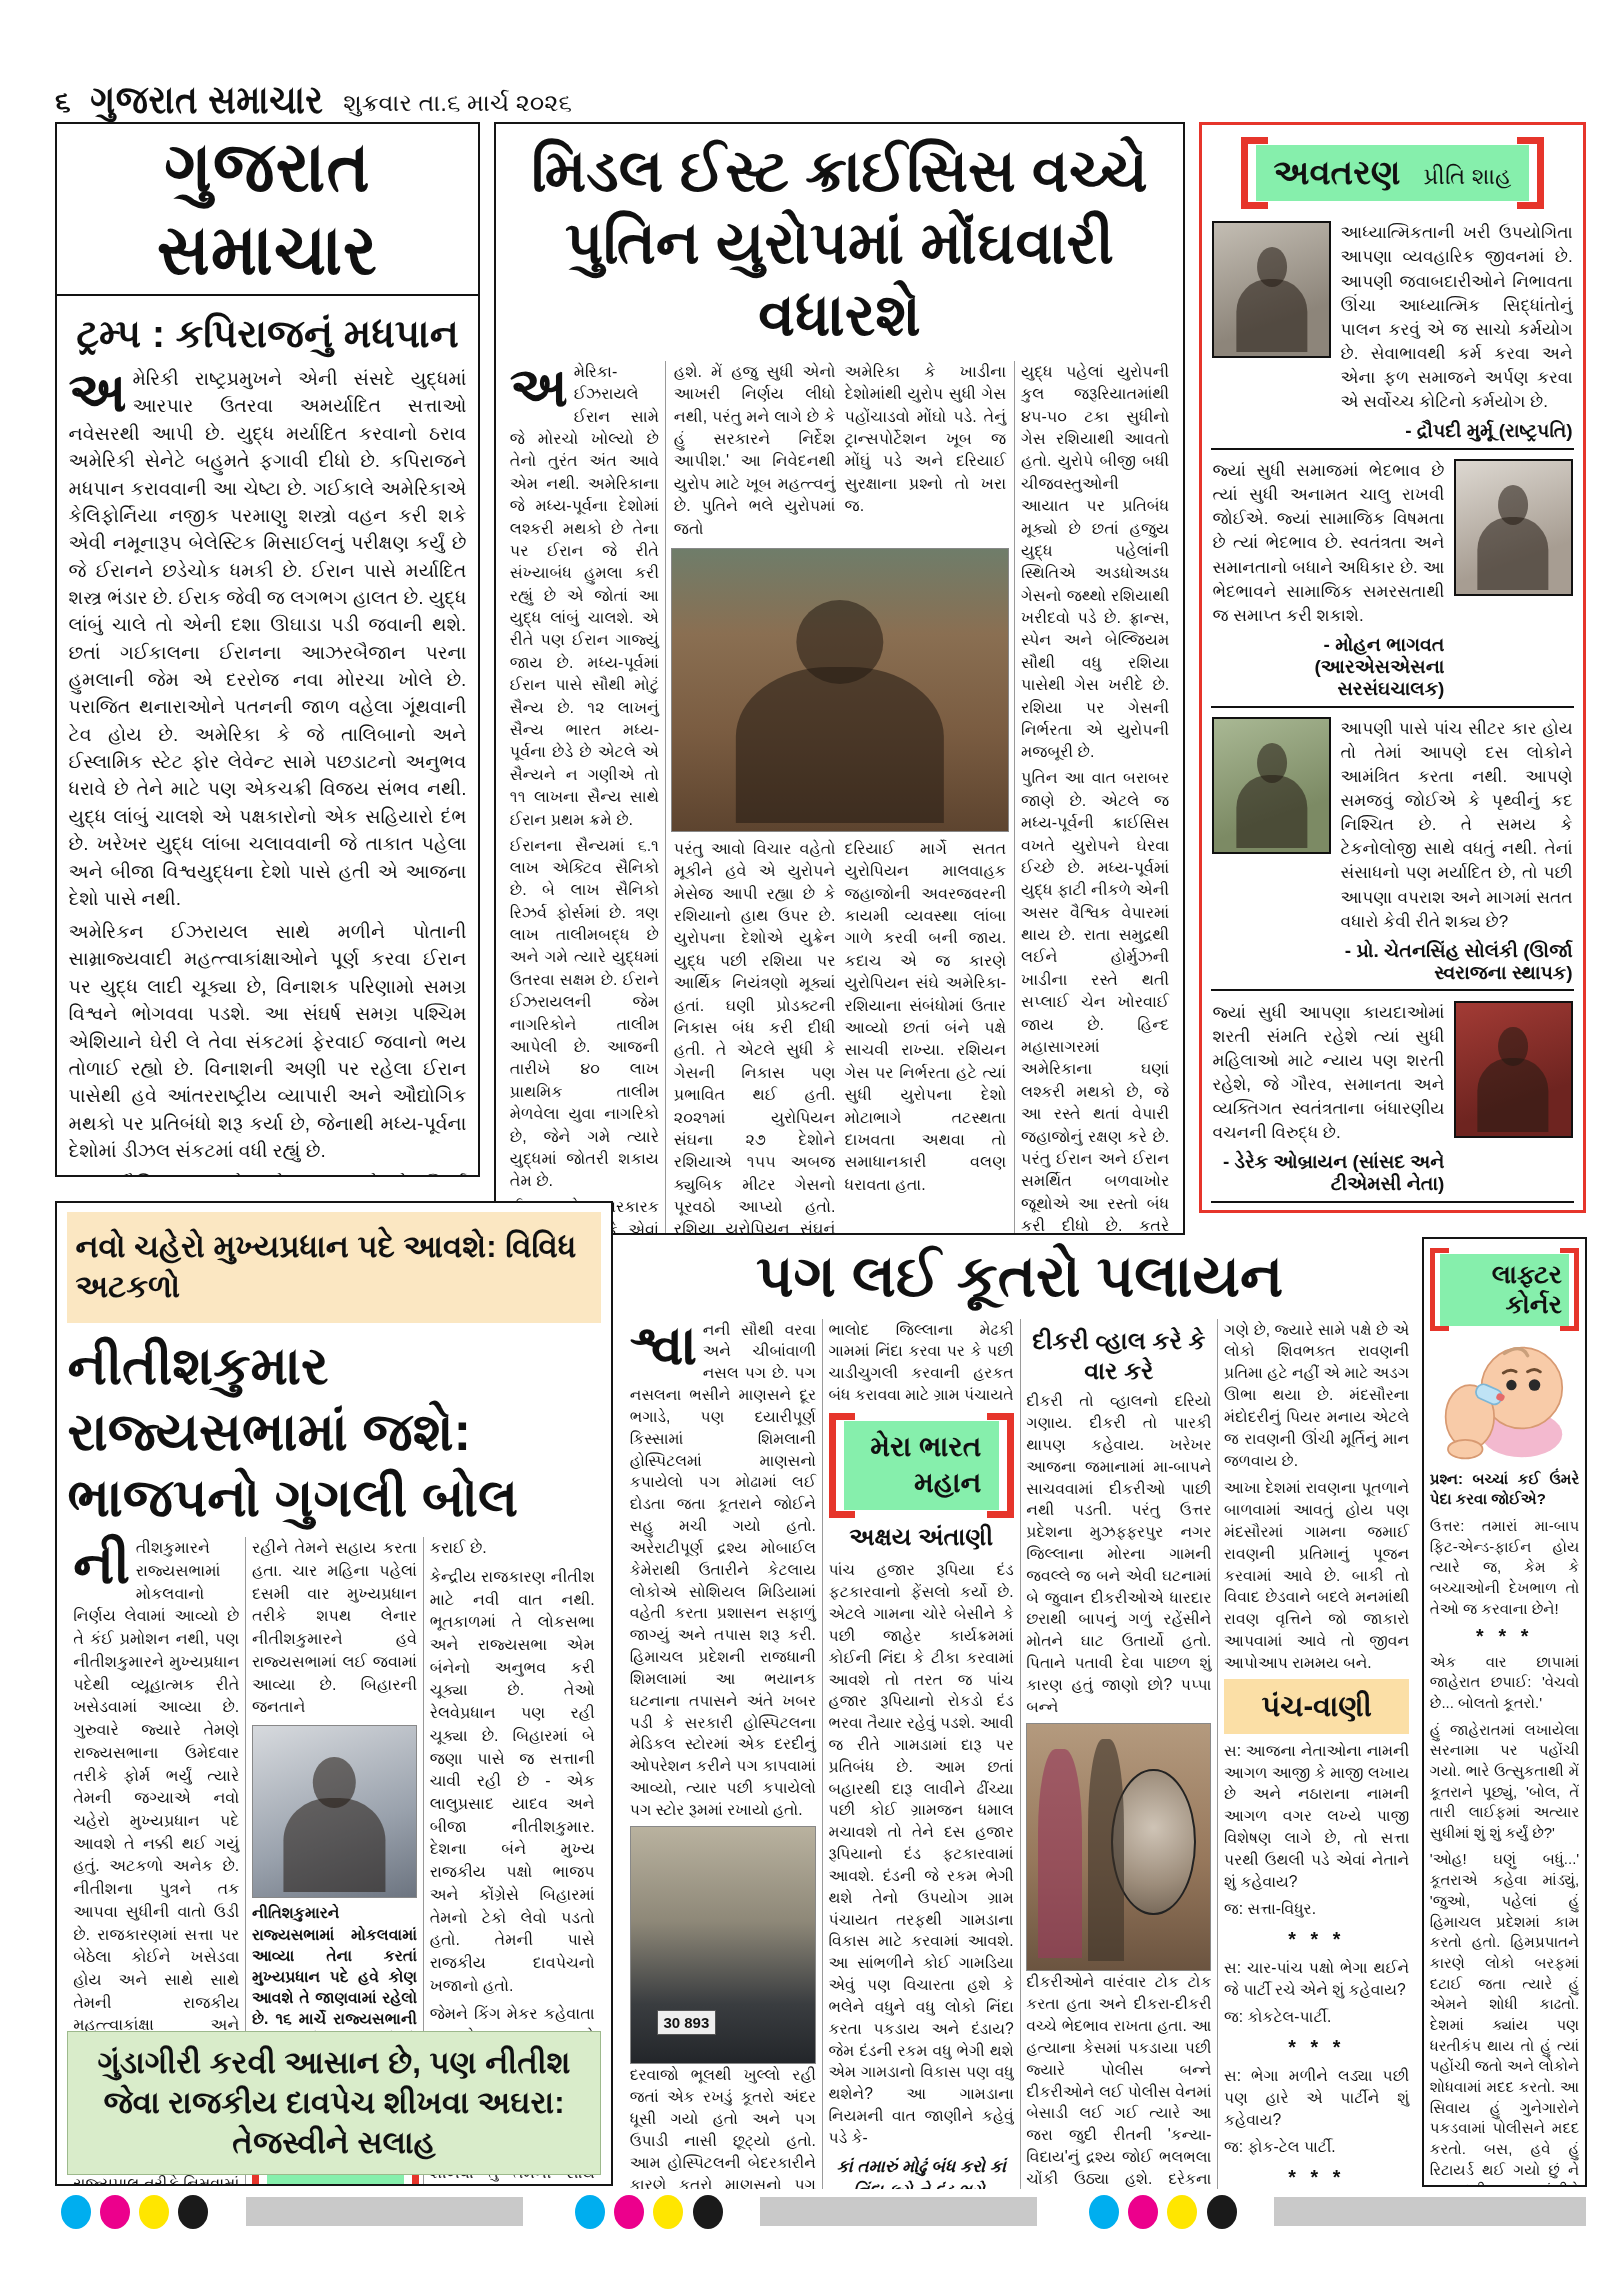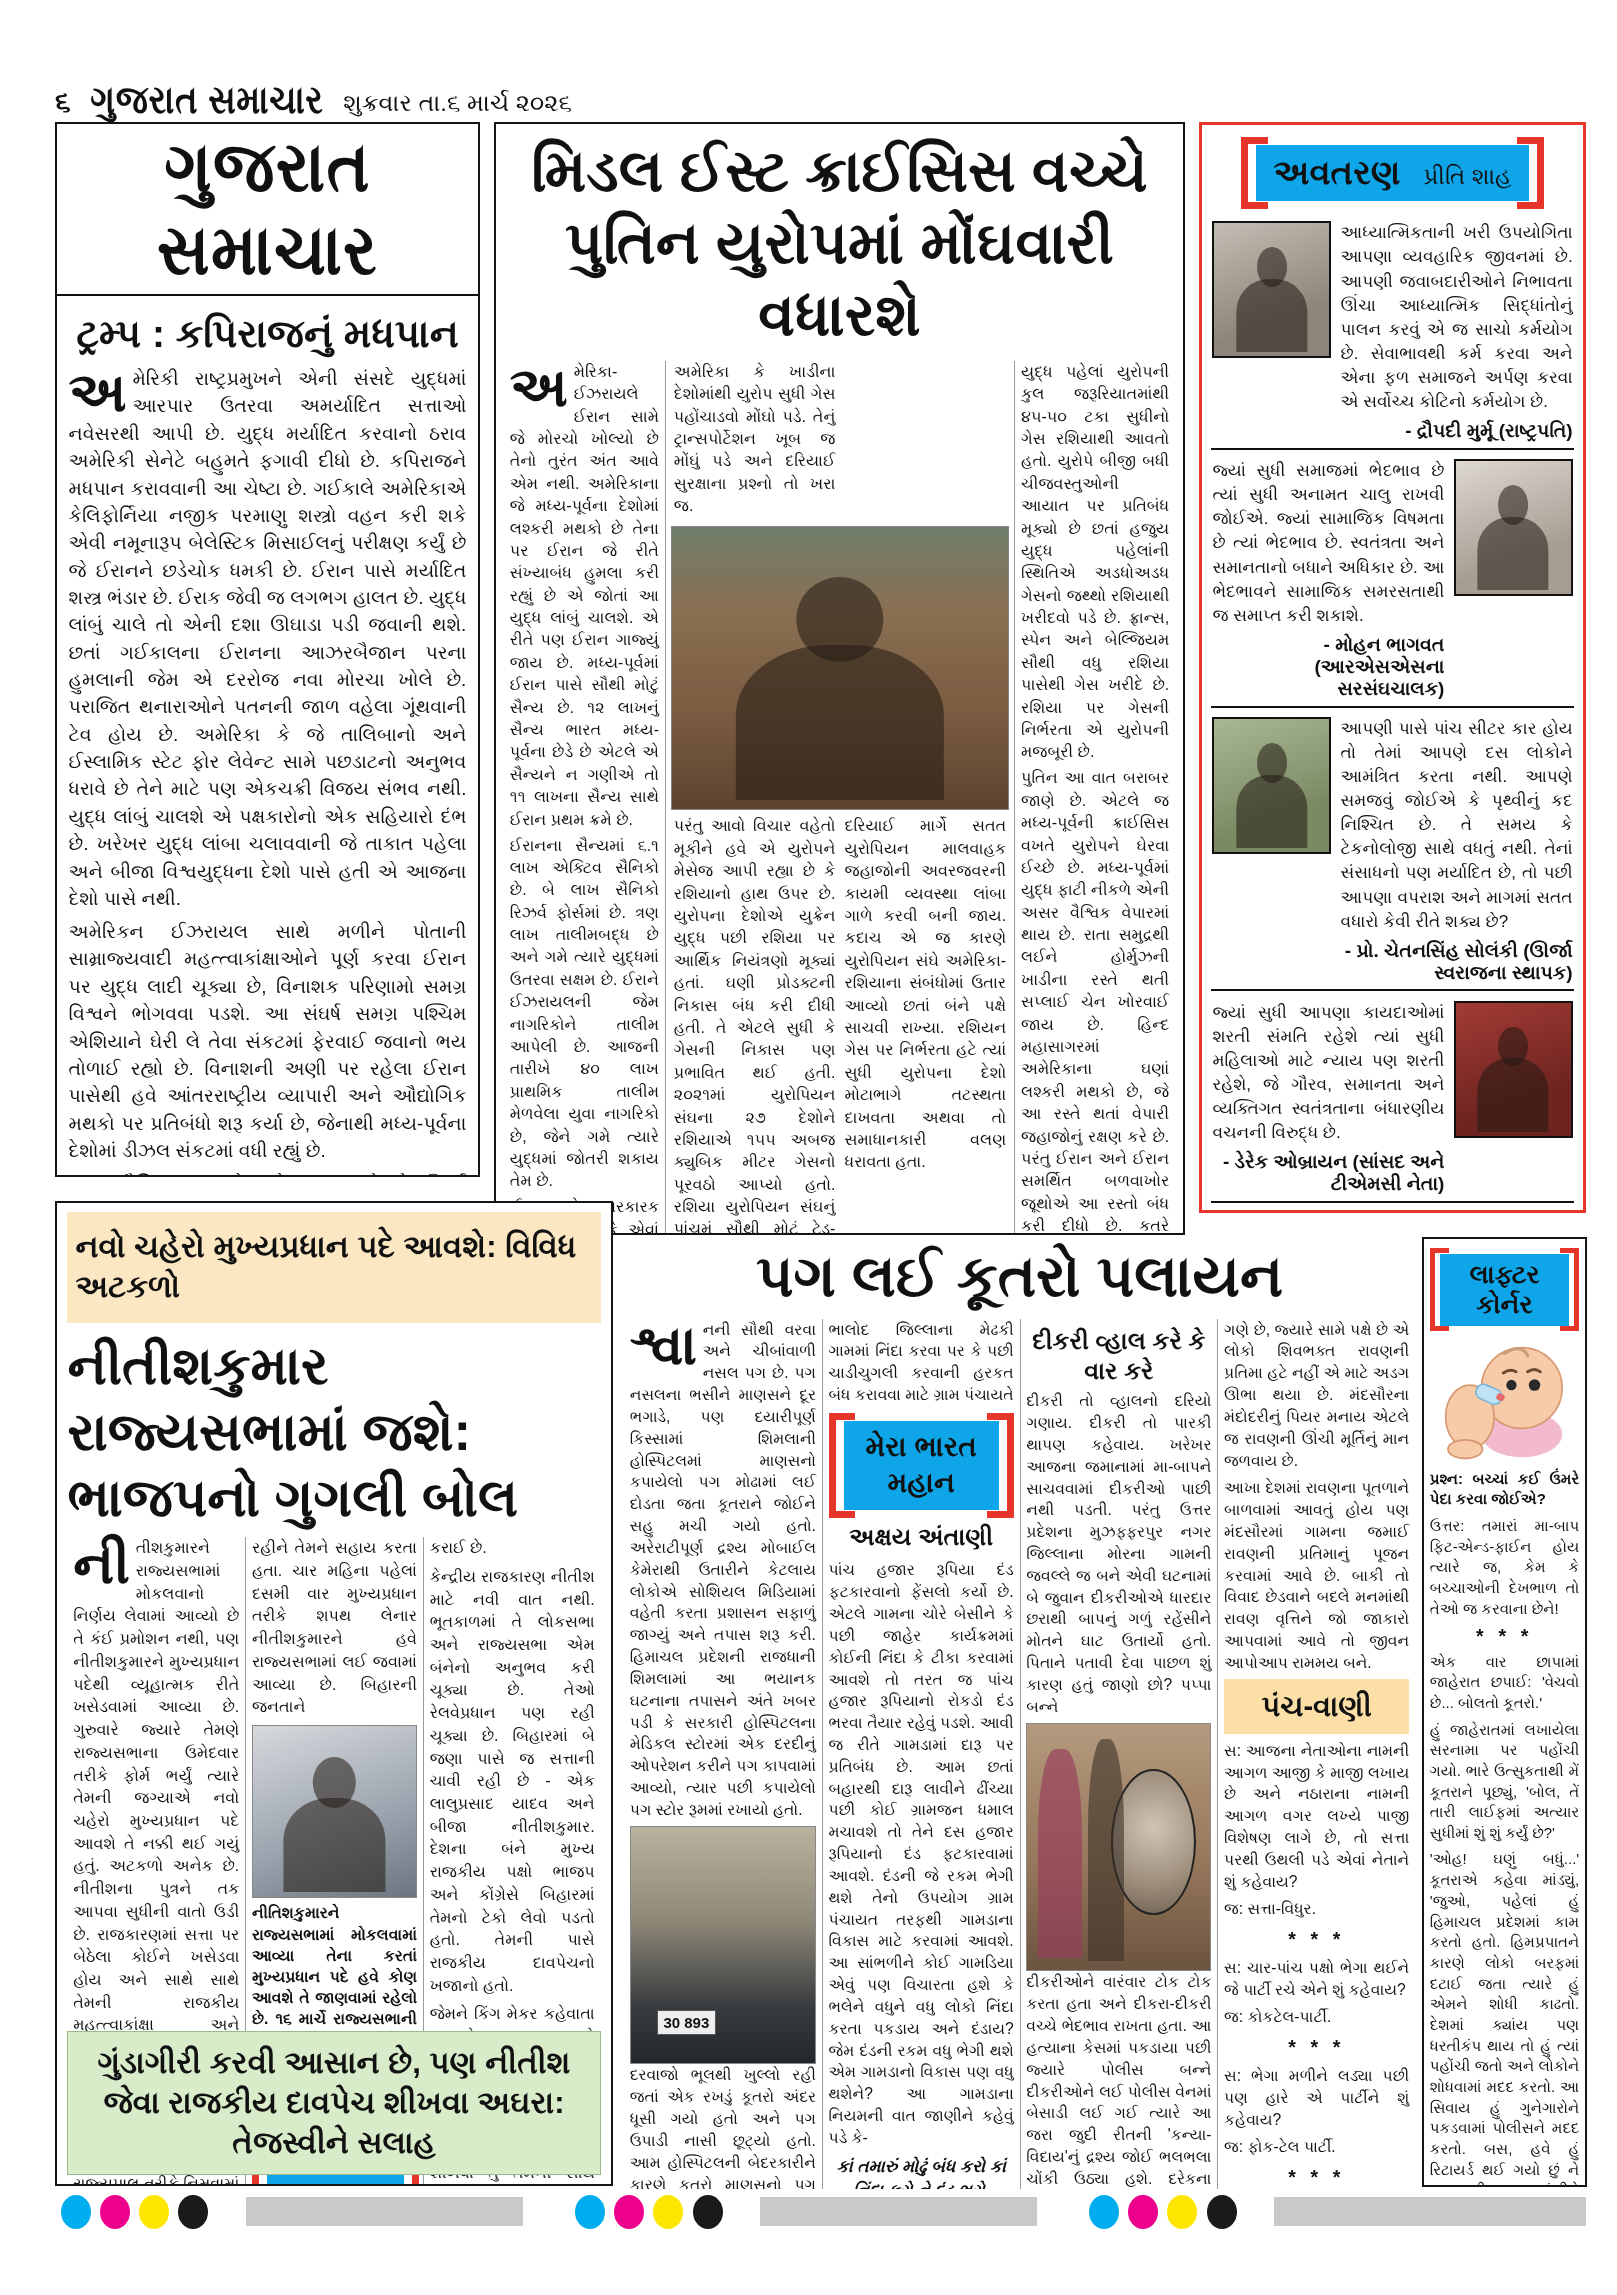--- a/index.html
+++ b/index.html
@@ -32,21 +32,21 @@
   .mid-row .sub{width:50%;padding:0 4.6px;box-sizing:border-box;}
   .photo{position:relative;overflow:hidden;border:1.7px solid #888;box-sizing:border-box;}
   .ph-putin{width:338px;height:284px;margin:2.3px auto 5.8px;background:linear-gradient(180deg,#6f7d6a 0%,#8a6f52 30%,#7a5c41 65%,#5d442f 100%);}
   .sil::before{content:"";position:absolute;left:50%;top:18%;width:26%;height:30%;transform:translateX(-50%);border-radius:50%;background:rgba(35,25,18,.55);}
   .sil::after{content:"";position:absolute;left:50%;top:42%;width:62%;height:55%;transform:translateX(-50%);border-radius:45% 45% 0 0;background:rgba(35,25,18,.55);}
   
   .btag{position:relative;margin:8px auto;padding:8px 15px;width:fit-content;max-width:92%;}
   .btag::before,.btag::after{content:"";position:absolute;top:0;bottom:0;width:19.6px;}
   .btag::before{left:0;border:7px solid #e6352b;border-right:none;}
   .btag::after{right:0;border:7px solid #e6352b;border-left:none;}
-  .btag .yel{background:#0ea5e9;padding:8px 17.3px;font-weight:900;text-align:center;}
+  .btag .yel{background:#86efac;padding:8px 17.3px;font-weight:900;text-align:right;}
   
   .q-box{left:1199px;top:122px;width:387px;height:1091px;border:3.5px solid #e6352b;padding:5.8px 9.2px;overflow:hidden;}
   .q-head{margin:5.8px auto 3.5px;}
   .q-head .yel{font-size:34px;display:flex;align-items:baseline;gap:23px;}
   .q-byline{font-size:23px;font-weight:400;}
   .quote{border-top:2.3px solid #111;padding:9.2px 1.2px 5.8px;display:flex;gap:9.2px;}
   .quote.first{border-top:none;}
   .q-photo{width:119px;height:137px;flex:none;border:2.9px solid #111;}
   .q-txt{flex:1;}
   .q-txt p{font-size:17px;line-height:1.42;}
@@ -125,20 +125,21 @@
   <div class="box main-box">
     <div class="main-headline">મિડલ ઈસ્ટ ક્રાઈસિસ વચ્ચે પુતિન યુરોપમાં મોંઘવારી વધારશે</div>
     <div class="main-cols">
       <div class="col-n mc">
         <p class="jt"><span class="dropcap">અ</span><span>મેરિકા-ઈઝરાયલે ઈરાન સામે જે મોરચો ખોલ્યો છે તેનો તુરંત અંત આવે એમ નથી. અમેરિકાના જે મધ્ય-પૂર્વના દેશોમાં લશ્કરી મથકો છે તેના પર ઈરાન જે રીતે સંખ્યાબંધ હુમલા કરી રહ્યું છે એ જોતાં આ યુદ્ધ લાંબું ચાલશે. એ રીતે પણ ઈરાન ગાજ્યું જાય છે. મધ્ય-પૂર્વમાં ઈરાન પાસે સૌથી મોટું સૈન્ય છે. ૧૨ લાખનું સૈન્ય ભારત મધ્ય-પૂર્વના છેડે છે એટલે એ સૈન્યને ન ગણીએ તો ૧૧ લાખના સૈન્ય સાથે ઈરાન પ્રથમ ક્રમે છે.</span></p>
         <p class="jt">ઈરાનના સૈન્યમાં ૬.૧ લાખ એક્ટિવ સૈનિકો છે. બે લાખ સૈનિકો રિઝર્વ ફોર્સમાં છે. ત્રણ લાખ તાલીમબદ્ધ છે અને ગમે ત્યારે યુદ્ધમાં ઉતરવા સક્ષમ છે. ઈરાને ઈઝરાયલની જેમ નાગરિકોને તાલીમ આપેલી છે. આજની તારીખે ૪૦ લાખ પ્રાથમિક તાલીમ મેળવેલા યુવા નાગરિકો છે, જેને ગમે ત્યારે યુદ્ધમાં જોતરી શકાય તેમ છે.</p>
         <p class="jt">ઈરાન પાસે અસરકારક હુમલા કરી શકે એવાં શસ્ત્રો પણ છે. ૧૫૦૦થી ૨૦૦૦ કિલોમીટર સુધી હુમલો કરી શકે એવી મિસાઈલોના કારણે મધ્ય-પૂર્વના અમેરિકી મથકો સુધી પહોંચવાની ક્ષમતા ઈરાન ધરાવે છે. અમેરિકન-ઈઝરાયલના હુમલા સામે ઈરાન સમર્થિત જૂથોની સંપત્તિ ખાસ્સી નુકસાનીમાં ઉતરી છે.</p>
       </div>
       <div class="mid col-rule">
         <div class="mid-row">
+          <p class="sub mc jt">હશે. મેં હજુ સુધી એનો આખરી નિર્ણય લીધો નથી, પરંતુ મને લાગે છે કે હું સરકારને નિર્દેશ આપીશ.' આ નિવેદનથી યુરોપ માટે ખૂબ મહત્ત્વનું છે. પુતિને ભલે યુરોપમાં જતો</p>
           <p class="sub mc jt">અમેરિકા કે ખાડીના દેશોમાંથી યુરોપ સુધી ગેસ પહોંચાડવો મોંઘો પડે. તેનું ટ્રાન્સપોર્ટેશન ખૂબ જ મોંઘું પડે અને દરિયાઈ સુરક્ષાના પ્રશ્નો તો ખરા જ.</p>
         </div>
         <div class="photo ph-putin sil"></div>
         <div class="mid-row">
           <p class="sub mc jt">પરંતુ આવો વિચાર વહેતો મૂકીને હવે એ યુરોપને મેસેજ આપી રહ્યા છે કે રશિયાનો હાથ ઉપર છે. યુરોપના દેશોએ યુક્રેન યુદ્ધ પછી રશિયા પર આર્થિક નિયંત્રણો મૂક્યાં હતાં. ઘણી પ્રોડક્ટની નિકાસ બંધ કરી દીધી હતી. તે એટલે સુધી કે ગેસની નિકાસ પણ પ્રભાવિત થઈ હતી. ૨૦૨૧માં યુરોપિયન સંઘના ૨૭ દેશોને રશિયાએ ૧૫૫ અબજ ક્યુબિક મીટર ગેસનો પૂરવઠો આપ્યો હતો. રશિયા યુરોપિયન સંઘનું પાંચમું સૌથી મોટું ટ્રેડ-પાર્ટનર હતું.</p>
           <p class="sub mc jt">દરિયાઈ માર્ગે સતત યુરોપિયન માલવાહક જહાજોની અવરજવરની કાયમી વ્યવસ્થા લાંબા ગાળે કરવી બની જાય. કદાચ એ જ કારણે યુરોપિયન સંઘે અમેરિકા-રશિયાના સંબંધોમાં ઉતાર આવ્યો છતાં બંને પક્ષે સાચવી રાખ્યા. રશિયન ગેસ પર નિર્ભરતા હટે ત્યાં સુધી યુરોપના દેશો મોટાભાગે તટસ્થતા દાખવતા અથવા તો સમાધાનકારી વલણ ધરાવતા હતા.</p>
         </div>
 
       </div>
       <div class="col-n mc col-rule">

